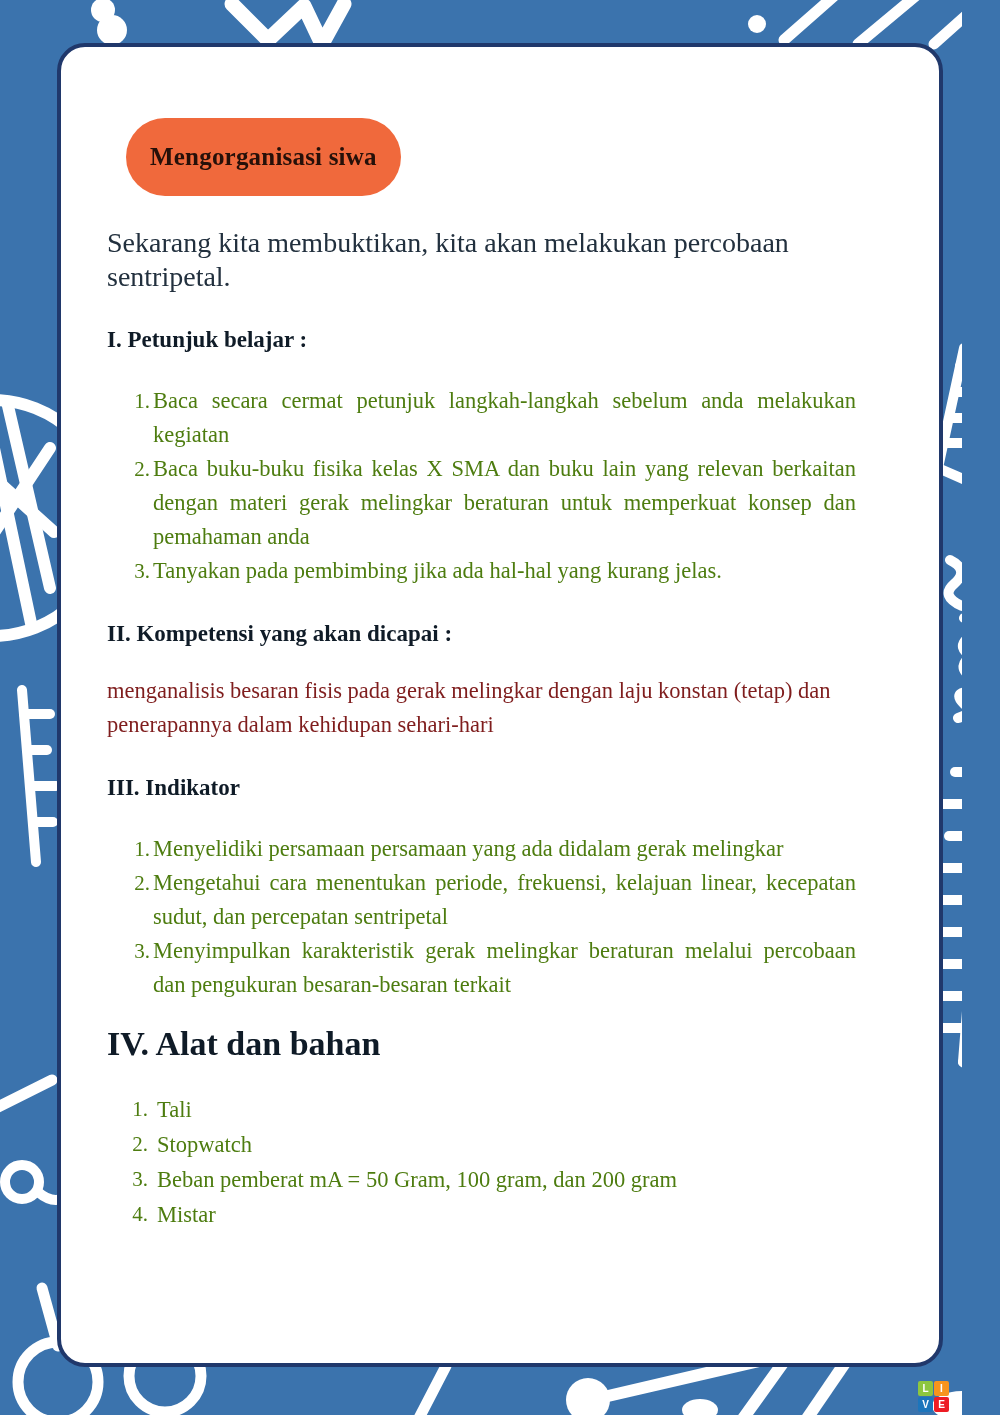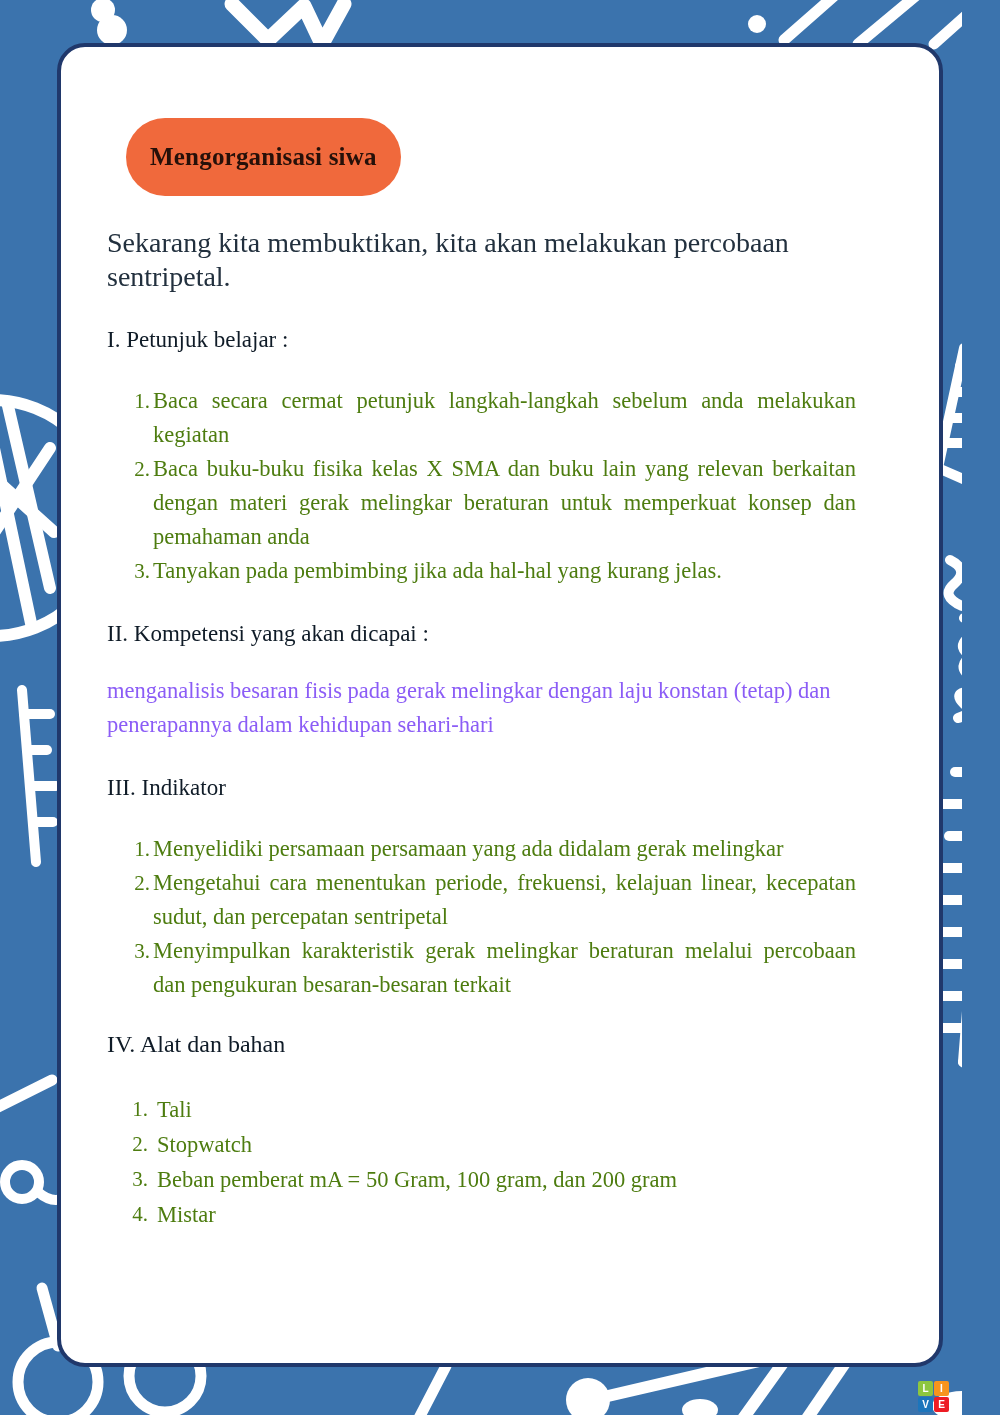--- a/index.html
+++ b/index.html
@@ -36,33 +36,33 @@
     margin:30px 0 0 0;
     font-size:28px;
     line-height:34px;
     color:#22303e;
     max-width:730px;
   }
   h2{
     margin:32px 0 0 0;
     font-size:23px;
     line-height:28px;
-    font-weight:normal;
+    font-weight:bold;
     color:#0f1b27;
   }
   h2.big{
-    font-size:24px;
+    font-size:34px;
     line-height:32px;
     margin-top:26px;
   }
   .bodytext{
     margin:26px 0 0 0;
     font-size:22.5px;
     line-height:34px;
-    color:#8b5cf6;
+    color:#7f1d1d;
     max-width:740px;
   }
   ol{
     margin:30px 0 0 0;
     padding:0 0 0 46px;
     list-style:none;
     counter-reset:n;
     font-size:22.5px;
     line-height:34px;
     color:#4d7c0f;

